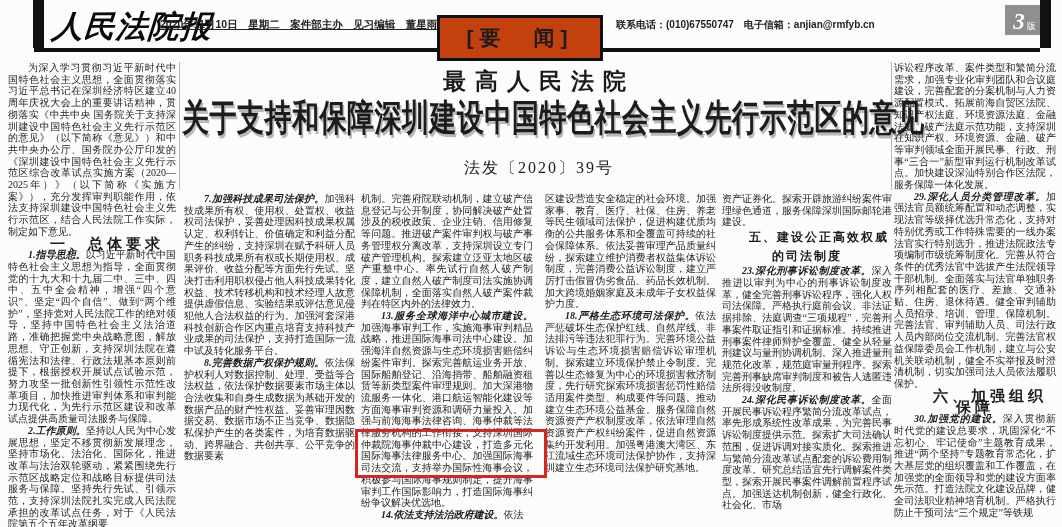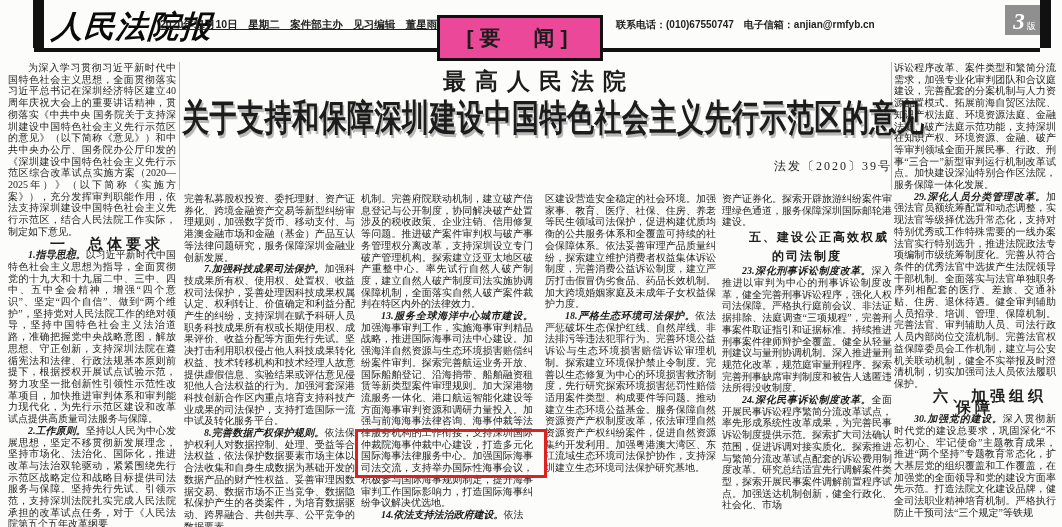--- a/index.html
+++ b/index.html
@@ -7,34 +7,34 @@
         font-family:"Liberation Serif",serif;color:#1c1c1c;}
   
   .bar{position:absolute;background:#111;}
   .logo{position:absolute;left:52px;top:6px;font-size:31px;font-weight:bold;font-style:italic;
         font-family:"Liberation Serif",serif;letter-spacing:1px;color:#0a0a0a;transform:skewX(-4deg);}
   .dateline{position:absolute;left:160px;top:18px;font-size:10.5px;font-weight:600;
         font-family:"Liberation Sans",sans-serif;color:#222;text-decoration:underline;}
   .contact{position:absolute;left:616px;top:18px;font-size:10px;font-weight:600;
         font-family:"Liberation Sans",sans-serif;color:#222;}
   .rule{position:absolute;top:48px;height:4px;background:#111;}
-  .tagbox{position:absolute;left:437px;top:15px;width:160px;height:40px;background:#ec4899;
+  .tagbox{position:absolute;left:437px;top:15px;width:160px;height:40px;background:#c2410c;
         border:3px solid #111;display:flex;align-items:center;justify-content:center;z-index:3;}
   .tagbox span{font-size:21px;font-weight:bold;font-family:"Liberation Sans",sans-serif;letter-spacing:6px;}
   .badge{position:absolute;left:1005px;top:5px;width:39px;height:30px;background:#8f8f8f;
         display:flex;align-items:flex-end;justify-content:center;gap:2px;padding-bottom:2px;box-sizing:border-box;}
   .badge .num{color:#fff;font-size:23px;font-weight:bold;font-style:italic;line-height:0.95;}
   .badge .lab{color:#fff;font-size:9px;font-family:"Liberation Sans",sans-serif;}
   
   .organ{position:absolute;left:186px;top:66px;width:706px;text-align:center;font-size:23px;
         font-weight:bold;font-family:"Liberation Sans",sans-serif;letter-spacing:9px;}
   .headline{position:absolute;left:182px;top:94px;width:714px;text-align:center;font-size:27px;
         font-weight:900;white-space:nowrap;letter-spacing:0.5px;transform:scaleY(1.35);
         transform-origin:top center;text-shadow:1.5px 2px 0 #b9b9b9;}
-  .docno{position:absolute;left:186px;top:158px;width:706px;text-align:right;font-size:12px;letter-spacing:2px;}
+  .docno{position:absolute;left:186px;top:158px;width:706px;text-align:center;font-size:16px;letter-spacing:2px;}
   .vrule{position:absolute;width:1px;background:#b5b5b5;}
   
   .col{position:absolute;overflow:hidden;font-size:10px;line-height:11.7px;text-align:justify;}
   .col p{margin:0;text-indent:2em;}
   .col p.cont{text-indent:0;}
   .lead{font-weight:bold;font-style:italic;}
   .h-center{font-family:"Liberation Sans",sans-serif;font-weight:bold;font-size:15px;
         text-align:center;letter-spacing:4px;margin:9px 0 8px;text-indent:0;}
   .h-left{font-family:"Liberation Sans",sans-serif;font-weight:bold;font-size:12px;
         text-align:center;letter-spacing:2px;line-height:1.55;margin:7px 0 5px;text-indent:0;}
@@ -70,21 +70,20 @@
   <div class="docno">法发〔2020〕39号</div>
 
   <div class="col" style="left:8px;top:62px;width:168px;height:465px;">
     <p>为深入学习贯彻习近平新时代中国特色社会主义思想，全面贯彻落实习近平总书记在深圳经济特区建立40周年庆祝大会上的重要讲话精神，贯彻落实《中共中央 国务院关于支持深圳建设中国特色社会主义先行示范区的意见》（以下简称《意见》）和中共中央办公厅、国务院办公厅印发的《深圳建设中国特色社会主义先行示范区综合改革试点实施方案（2020—2025年）》（以下简称《实施方案》），充分发挥审判职能作用，依法支持深圳建设中国特色社会主义先行示范区，结合人民法院工作实际，制定如下意见。</p>
     <p class="h-center">一、总体要求</p>
     <p><b class="lead">1.指导思想。</b><span>以习近平新时代中国特色社会主义思想为指导，全面贯彻党的十九大和十九届二中、三中、四中、五中全会精神，增强“四个意识”、坚定“四个自信”、做到“两个维护”，坚持党对人民法院工作的绝对领导，坚持中国特色社会主义法治道路，准确把握党中央战略意图，解放思想、守正创新，支持深圳法院在遵循宪法和法律、行政法规基本原则前提下，根据授权开展试点试验示范，努力攻坚一批创新性引领性示范性改革项目，加快推进审判体系和审判能力现代化，为先行示范区建设和改革试点提供高质量司法服务与保障。</span></p>
     <p><b class="lead">2.工作原则。</b><span>坚持以人民为中心发展思想，坚定不移贯彻新发展理念，坚持市场化、法治化、国际化，推进改革与法治双轮驱动，紧紧围绕先行示范区战略定位和战略目标提供司法服务与保障。坚持先行先试、引领示范，支持深圳法院扎实完成人民法院承担的改革试点任务，对于《人民法院第五个五年改革纲要</span></p>
   </div>
 
   <div class="col" style="left:184px;top:193px;width:171px;height:334px;">
-    <p class="cont">完善私募股权投资、委托理财、资产证券化、跨境金融资产交易等新型纠纷审理规则，加强数字货币、移动支付、与港澳金融市场和金融（基金）产品互认等法律问题研究，服务保障深圳金融业创新发展。</p>
     <p><b class="lead">7.加强科技成果司法保护。</b><span>加强科技成果所有权、使用权、处置权、收益权司法保护，妥善处理因科技成果权属认定、权利转让、价值确定和利益分配产生的纠纷，支持深圳在赋予科研人员职务科技成果所有权或长期使用权、成果评价、收益分配等方面先行先试。坚决打击利用职权侵占他人科技成果转化权益、技术转移机构和技术经理人故意提供虚假信息、实验结果或评估意见侵犯他人合法权益的行为。加强河套深港科技创新合作区内重点培育支持科技产业成果的司法保护，支持打造国际一流中试及转化服务平台。</span></p>
     <p><b class="lead">8.完善数据产权保护规则。</b><span>依法保护权利人对数据控制、处理、受益等合法权益，依法保护数据要素市场主体以合法收集和自身生成数据为基础开发的数据产品的财产性权益。妥善审理因数据交易、数据市场不正当竞争、数据隐私保护产生的各类案件，为培育数据驱动、跨界融合、共创共享、公平竞争的数据要素</span></p>
   </div>
 
   <div class="col" style="left:361px;top:193px;width:172px;height:334px;">
     <p class="cont">机制。完善府院联动机制，建立破产信息登记与公开制度，协同解决破产处置涉及的税收政策、企业注销、信用修复等问题。推进破产案件审判权与破产事务管理权分离改革，支持深圳设立专门破产管理机构。探索建立泛亚太地区破产重整中心。率先试行自然人破产制度，建立自然人破产制度司法实施协调保障机制，全面落实自然人破产案件裁判在特区内外的法律效力。</p>
     <p><b class="lead">13.服务全球海洋中心城市建设。</b><span>加强海事审判工作，实施海事审判精品战略，推进国际海事司法中心建设。加强海洋自然资源与生态环境损害赔偿纠纷案件审判。探索完善航运业务开放、国际船舶登记、沿海捎带、船舶融资租赁等新类型案件审理规则。加大深港物流服务一体化、港口航运智能化建设等方面海事审判资源和调研力量投入。加强与前海海事法律咨询、海事仲裁等法律服务机构的工作衔接，支持深圳国际仲裁院海事仲裁中心建设，打造多元化国际海事法律服务中心。加强国际海事司法交流，支持举办国际性海事会议，积极参与国际海事规则制定，提升海事审判工作国际影响力，打造国际海事纠纷争议解决优选地。</span></p>
     <p><b class="lead">14.依法支持法治政府建设。</b><span>依法</span></p>
   </div>
 

